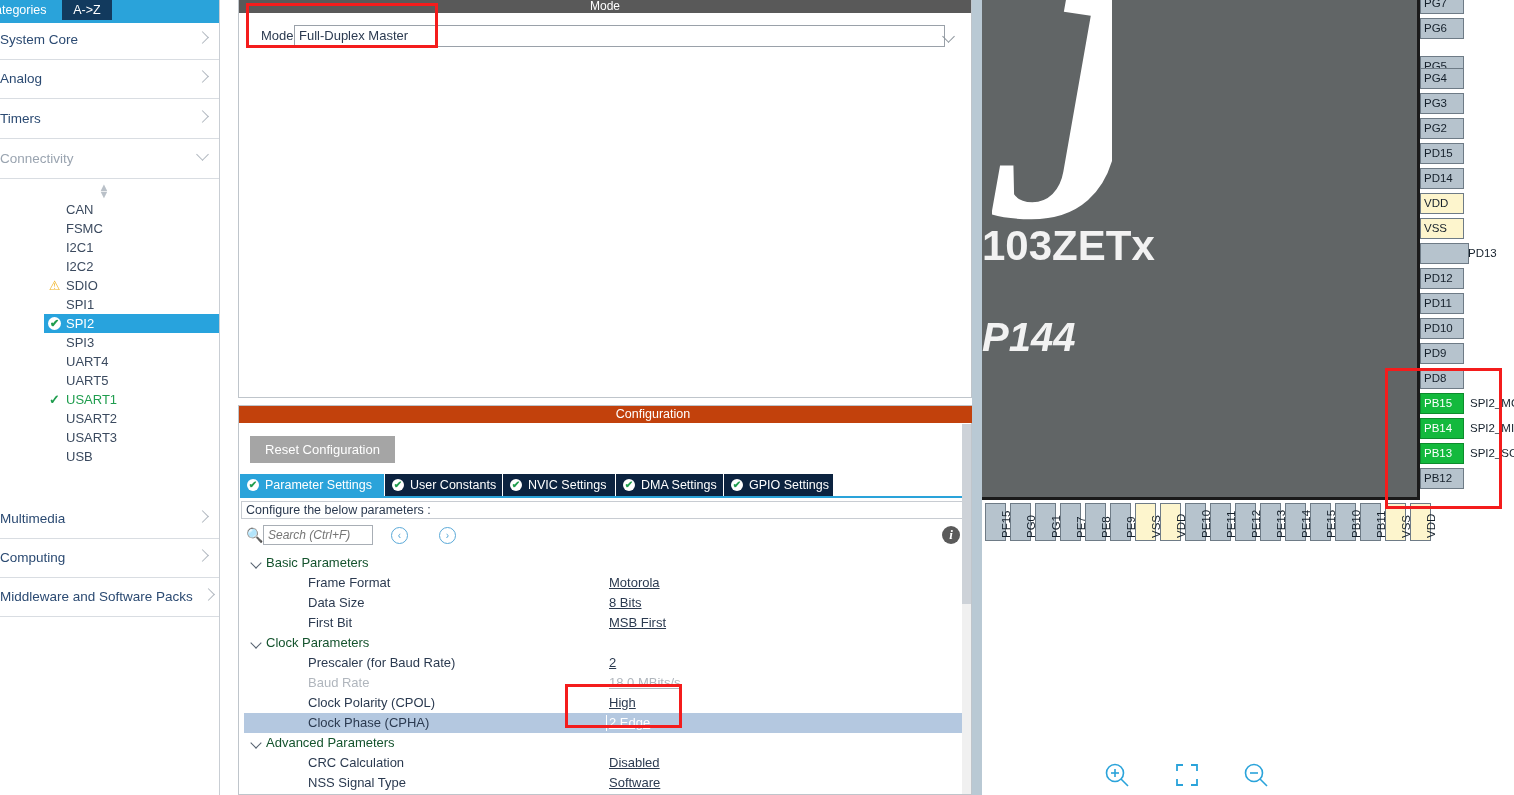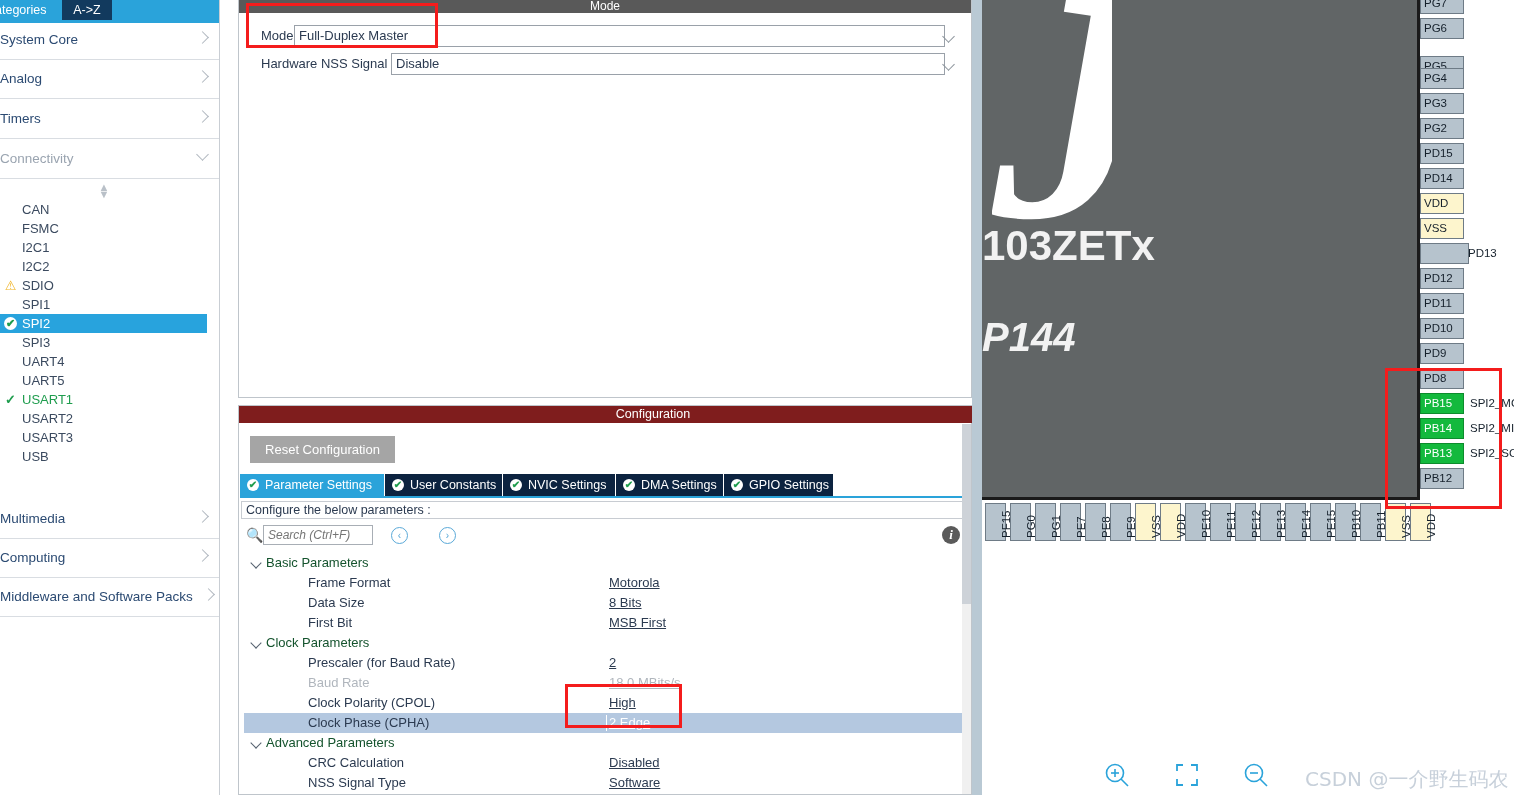--- a/index.html
+++ b/index.html
@@ -50,21 +50,21 @@
     border-bottom: 1.6px solid #b0b7bf;
   }
   .chev.right { transform: rotate(-45deg); }
   .chev.down  { transform: rotate(45deg); top: 10px; }
 
   #scroll-thumb-icon {
     position: absolute; left: 97px; top: 184px; width: 14px; height: 14px;
     color: #b9c0c8; font-size: 11px; text-align: center; line-height: 7px;
   }
 
-  #periph-list { position: absolute; left: 0; top: 200px; width: 219px; }
+  #periph-list { position: absolute; left: 0; top: 200px; width: 219px; padding-left: 44px; }
   .periph {
     position: relative; height: 19px; line-height: 19px;
     padding-left: 22px; font-size: 13px; color: #3b4a5f;
     white-space: nowrap; cursor: pointer;
   }
   .periph.selected { background: #28a3dd; color: #ffffff; width: 207px; }
   .periph.green { color: #1f9d4e; }
   .pstat {
     position: absolute; left: 4px; top: 3px;
     width: 13px; height: 13px; font-size: 11px; line-height: 13px; text-align: center;
@@ -112,21 +112,21 @@
     transform: rotate(45deg);
   }
 
   
   #config-panel {
     position: absolute; left: 238px; top: 405px; width: 734px; height: 390px;
     background: #ffffff; border: 1px solid #bfc5cb;
   }
   #config-header {
     position: absolute; left: 0; top: 0; width: 828px; height: 17px;
-    background: #7f1d1d; color: #ffffff; font-size: 12.5px;
+    background: #c2410c; color: #ffffff; font-size: 12.5px;
     text-align: center; line-height: 17px;
   }
   #reset-btn {
     position: absolute; left: 11px; top: 30px; width: 145px; height: 27px;
     background: #a5a5a5; color: #ffffff; border: none;
     font-size: 13px; font-family: "Liberation Sans", sans-serif;
     cursor: pointer;
   }
   #tabstrip {
     position: absolute; left: 1px; top: 68px; width: 731px; height: 22px;
@@ -364,25 +364,20 @@
 
   <div id="mode-panel">
     <div id="mode-header">Mode</div>
 
     <div class="field-row" style="top:25px;">
       <div class="field-label" style="left:22px;">Mode</div>
       <div class="field-combo" style="left:55px; width:651px;">Full-Duplex Master</div>
       <div class="combo-arrow" style="right:18px; top:7px;"></div>
     </div>
 
-    <div class="field-row" style="top:53px;">
-      <div class="field-label" style="left:22px;">Hardware NSS Signal</div>
-      <div class="field-combo" style="left:152px; width:554px;">Disable</div>
-      <div class="combo-arrow" style="right:18px; top:7px;"></div>
-    </div>
   </div>
 
   <div class="redbox" style="left:246px; top:3px; width:192px; height:45px;"></div>
 
   <div id="config-panel">
     <div id="config-header">Configuration</div>
 
     <button id="reset-btn">Reset Configuration</button>
 
     <div id="tabstrip">
@@ -570,19 +565,18 @@
           <path d="M11 25 H5 V19" fill="none" stroke="#2aa3da" stroke-width="1.8"></path>
         </svg>
       </div>
       <div class="zicon" style="left:269px;">
         <svg width="30" height="30" viewBox="0 0 30 30">
           <circle cx="13" cy="13" r="8.5" fill="none" stroke="#2aa3da" stroke-width="1.6"></circle>
           <line x1="19" y1="19" x2="26" y2="26" stroke="#2aa3da" stroke-width="1.6"></line>
           <line x1="9" y1="13" x2="17" y2="13" stroke="#2aa3da" stroke-width="1.6"></line>
         </svg>
       </div>
-      <div id="watermark">CSDN @一介野生码农</div>
     </div>
   </div>
 
   <div class="redbox" style="left:1385px; top:368px; width:117px; height:141px;"></div>
 
 </div>
 
 </body></html>

